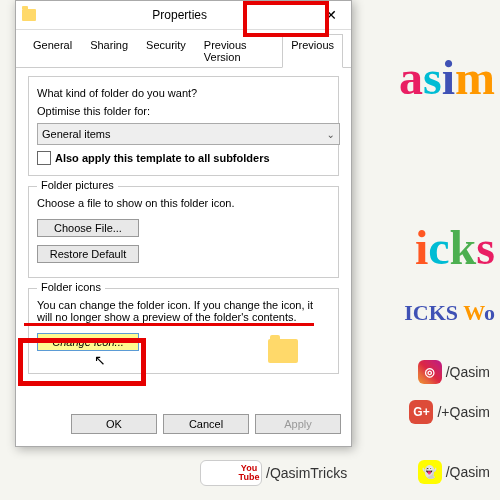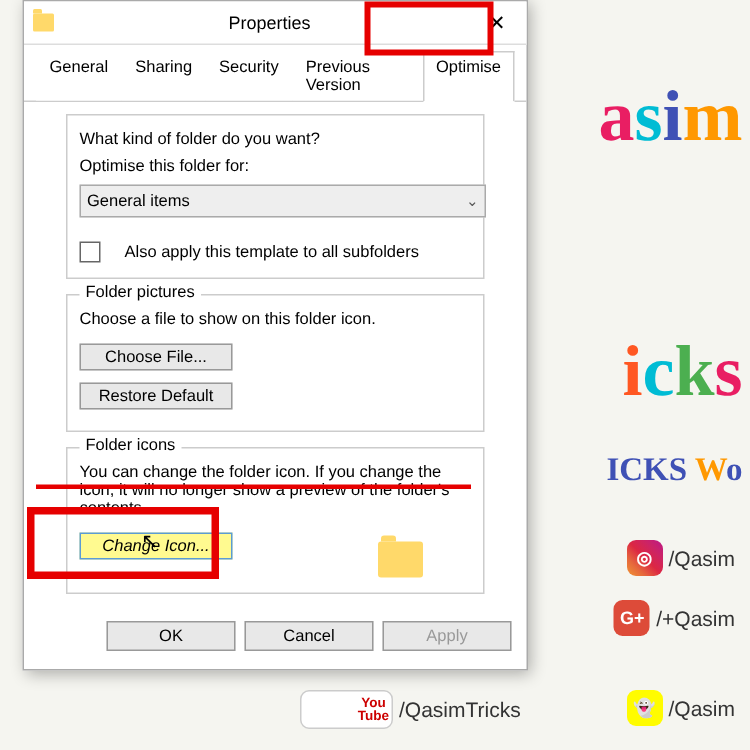--- a/index.html
+++ b/index.html
@@ -130,21 +130,21 @@
   border: 4px solid #e60000;
   top: 1px;
   left: 243px;
   width: 78px;
   height: 28px;
   z-index: 20;
   pointer-events:none;
 }
 
 .content {
-  padding: 8px 28px;
+  padding: 8px 12px;
 }
 .group {
   border:1px solid #ccc;
   padding: 8px 8px 10px 8px;
   margin-bottom:10px;
   position: relative;
 }
 .group-title {
   position:absolute;
   top:-8px; left:8px;
@@ -158,21 +158,21 @@
   height: 20px;
   border:1px solid #aaa;
   background:#eee;
   font-size:11px;
   padding:0 4px;
   display:flex;
   align-items:center;
   justify-content:space-between;
 }
 .chev { font-size:10px; color:#555;}
-.checkbox-row { display:flex; align-items:center; gap:16px; margin-top:16px; }
+.checkbox-row { display:flex; align-items:center; gap:4px; margin-top:6px;font-weight:bold; }
 .checkbox {
   width:12px; height:12px; border:1px solid #666; background:#fff;
 }
 .btn {
   display:inline-block;
   border:1px solid #999;
   background:#e8e8e8;
   padding: 2px 10px;
   font-size:11px;
   margin: 4px 0;
@@ -274,21 +274,21 @@
     <div class="titlebar-icon"></div>
     <div class="titlebar-title">Properties</div>
     <div class="titlebar-close">✕</div>
   </div>
 
   <div class="tabs">
     <div class="tab">General</div>
     <div class="tab">Sharing</div>
     <div class="tab">Security</div>
     <div class="tab">Previous Version</div>
-    <div class="tab active">Optimise</div>
+    <div class="tab active">Previous</div>
   </div>
 
   <div class="content">
     <div class="group">
       <div class="group-text">What kind of folder do you want?</div>
       <div class="group-text">Optimise this folder for:</div>
       <div class="select">
         <span>General items</span>
         <span class="chev">⌄</span>
       </div>

